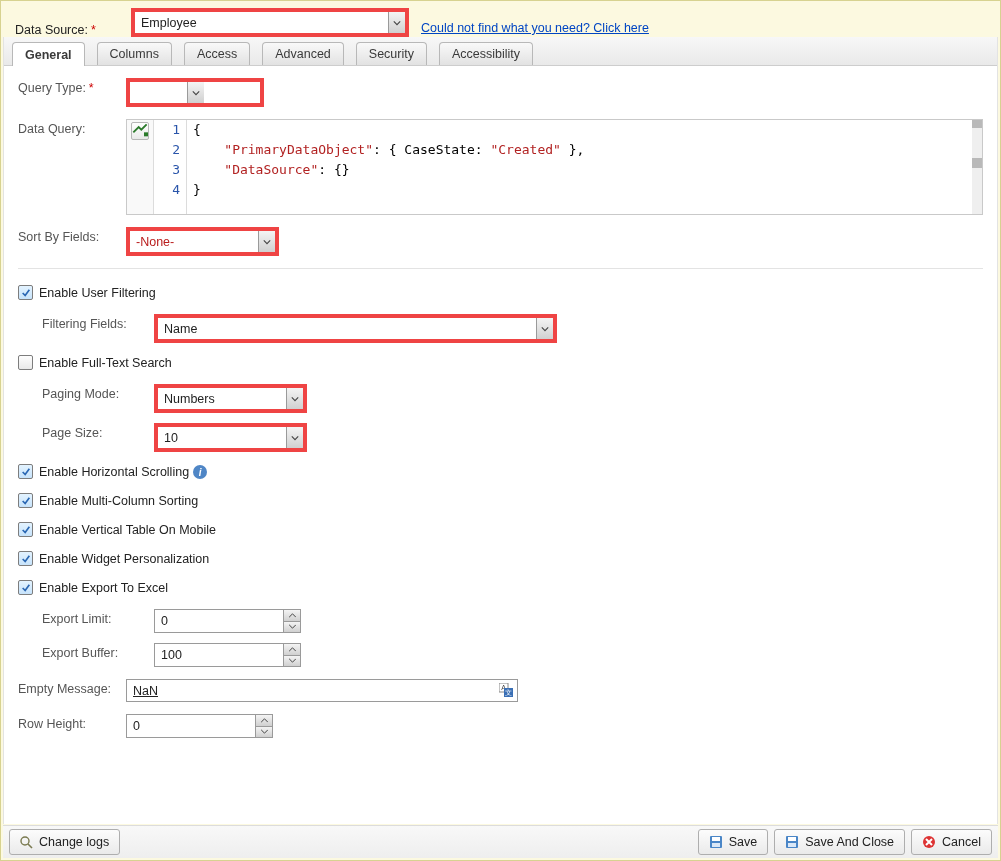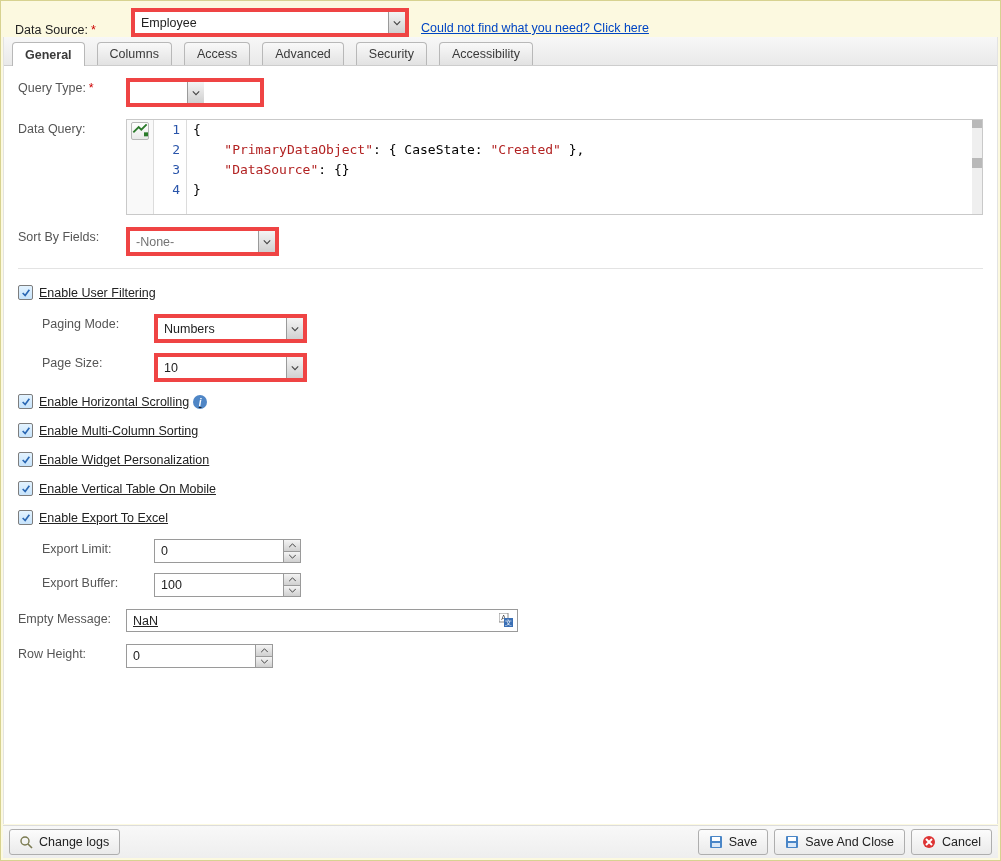--- a/index.html
+++ b/index.html
@@ -14,21 +14,21 @@
 .help-link{color:#0045c3;text-decoration:underline;margin-left:12px;font-size:12.5px;position:relative;top:-2px;}
 .workarea{position:absolute;left:2px;right:2px;top:36px;bottom:36px;background:#fff;border:1px solid #e3e3e3;border-top:none;border-bottom:none;overflow:auto;}
 .tabstrip{height:28px;background:linear-gradient(#f7f7f7,#e9e9e9);border-bottom:1px solid #cdcdcd;display:flex;align-items:flex-end;padding-left:8px;}
 .tab{height:22px;padding:0 12px;margin-right:12px;border:1px solid #b8b8b8;border-bottom:none;border-radius:4px 4px 0 0;background:linear-gradient(#f9f9f9,#e2e2e2);display:flex;align-items:center;color:#3a3a3a;}
 .tab.active{background:#fff;font-weight:bold;height:23px;position:relative;top:1px;}
 .pane{padding:12px 14px 20px 14px;}
 .row{display:flex;align-items:flex-start;margin-bottom:12px;}
 .row .lbl{width:108px;padding-top:3px;color:#555;}
 .row .lbl .req{color:#c00;margin-left:3px;}
 .row-indent{margin-left:24px;}
-.chk-row{display:flex;align-items:flex-end;margin-bottom:14px;text-decoration:underline;}
+.chk-row{display:flex;align-items:flex-end;margin-bottom:14px;}
 .chk{width:13px;height:13px;border:1px solid #7d7d7d;border-radius:2px;margin-right:6px;display:flex;align-items:center;justify-content:center;background:linear-gradient(#fdfdfd,#e9e9e9);}
 .chk.checked{background:linear-gradient(#e3f3ff,#c7e3fb);}
 .chk.checked svg{width:10px;height:10px;}
 .chk-row .clabel{color:#222;}
 
 .editor-wrap{flex:1;height:94px;border:1px solid #c9c9c9;display:flex;position:relative;}
 .editor-sidebar{width:26px;border-right:1px solid #dcdcdc;background:#f9f9f9;display:flex;flex-direction:column;align-items:center;padding-top:2px;}
 .editor-sidebar .eicon{width:16px;height:16px;border:1px solid #b6b6b6;border-radius:2px;background:linear-gradient(#fff,#e9e9e9);display:flex;align-items:center;justify-content:center;}
 .editor-gutter{width:26px;border-right:1px solid #dcdcdc;background:#fff;text-align:right;padding-right:6px;color:#2a55aa;font-family:Consolas,Menlo,monospace;line-height:20px;font-size:13px;}
 .editor-body{flex:1;font-family:Consolas,Menlo,monospace;line-height:20px;font-size:13px;padding-left:6px;white-space:pre;}
@@ -124,40 +124,55 @@
           <div class="editor-scroll">
               <div class="thumb"></div>
               <div class="thumb2"></div>
             </div>
         </div>
       </div>
 
       <div class="row">
         <div class="lbl">Sort By Fields:</div>
         <div class="select" style="width:145px;">
-          <div class="txt" style="color:#737373">-None-</div>
+          <div class="txt" style="color:#b91c1c">-None-</div>
           <div class="arrow-btn">
               <svg viewBox="0 0 10 10">
                 <path d="M1 3 L5 7 L9 3" fill="none" stroke="#444" stroke-width="1.4"></path>
               </svg>
             </div>
         </div>
       </div>
 
       <div class="hr"></div>
 
       <div class="chk-row">
         <div class="chk checked">
             <svg viewBox="0 0 12 12">
               <path d="M2 6 L5 9 L10 2" fill="none" stroke="#2a67b3" stroke-width="2"></path>
             </svg>
           </div>
         <span class="clabel">Enable User Filtering</span>
       </div>
-
+      <div class="row row-indent">
+        <div class="lbl" style="width:112px">Filtering Fields:</div>
+        <div class="select" style="width:395px;">
+          <div class="txt">Name</div>
+          <div class="arrow-btn">
+              <svg viewBox="0 0 10 10">
+                <path d="M1 3 L5 7 L9 3" fill="none" stroke="#444" stroke-width="1.4"></path>
+              </svg>
+            </div>
+        </div>
+      </div>
+
+      <div class="chk-row">
+        <div class="chk"></div>
+        <span class="clabel">Enable Full-Text Search</span>
+      </div>
 
 
       <div class="row row-indent" style="margin-bottom:10px">
         <div class="lbl" style="width:112px">Paging Mode:</div>
         <div class="select" style="width:145px;">
           <div class="txt">Numbers</div>
           <div class="arrow-btn">
               <svg viewBox="0 0 10 10">
                 <path d="M1 3 L5 7 L9 3" fill="none" stroke="#444" stroke-width="1.4"></path>
               </svg>
@@ -196,30 +211,30 @@
           </div>
         <span class="clabel">Enable Multi-Column Sorting</span>
       </div>
 
       <div class="chk-row">
         <div class="chk checked">
             <svg viewBox="0 0 12 12">
               <path d="M2 6 L5 9 L10 2" fill="none" stroke="#2a67b3" stroke-width="2"></path>
             </svg>
           </div>
+        <span class="clabel">Enable Vertical Table On Mobile</span>
+      </div>
+
+      <div class="chk-row">
+        <div class="chk checked">
+            <svg viewBox="0 0 12 12">
+              <path d="M2 6 L5 9 L10 2" fill="none" stroke="#2a67b3" stroke-width="2"></path>
+            </svg>
+          </div>
         <span class="clabel">Enable Widget Personalization</span>
-      </div>
-
-      <div class="chk-row">
-        <div class="chk checked">
-            <svg viewBox="0 0 12 12">
-              <path d="M2 6 L5 9 L10 2" fill="none" stroke="#2a67b3" stroke-width="2"></path>
-            </svg>
-          </div>
-        <span class="clabel">Enable Vertical Table On Mobile</span>
       </div>
 
       <div class="chk-row">
         <div class="chk checked">
             <svg viewBox="0 0 12 12">
               <path d="M2 6 L5 9 L10 2" fill="none" stroke="#2a67b3" stroke-width="2"></path>
             </svg>
           </div>
         <span class="clabel">Enable Export To Excel</span>
       </div>

